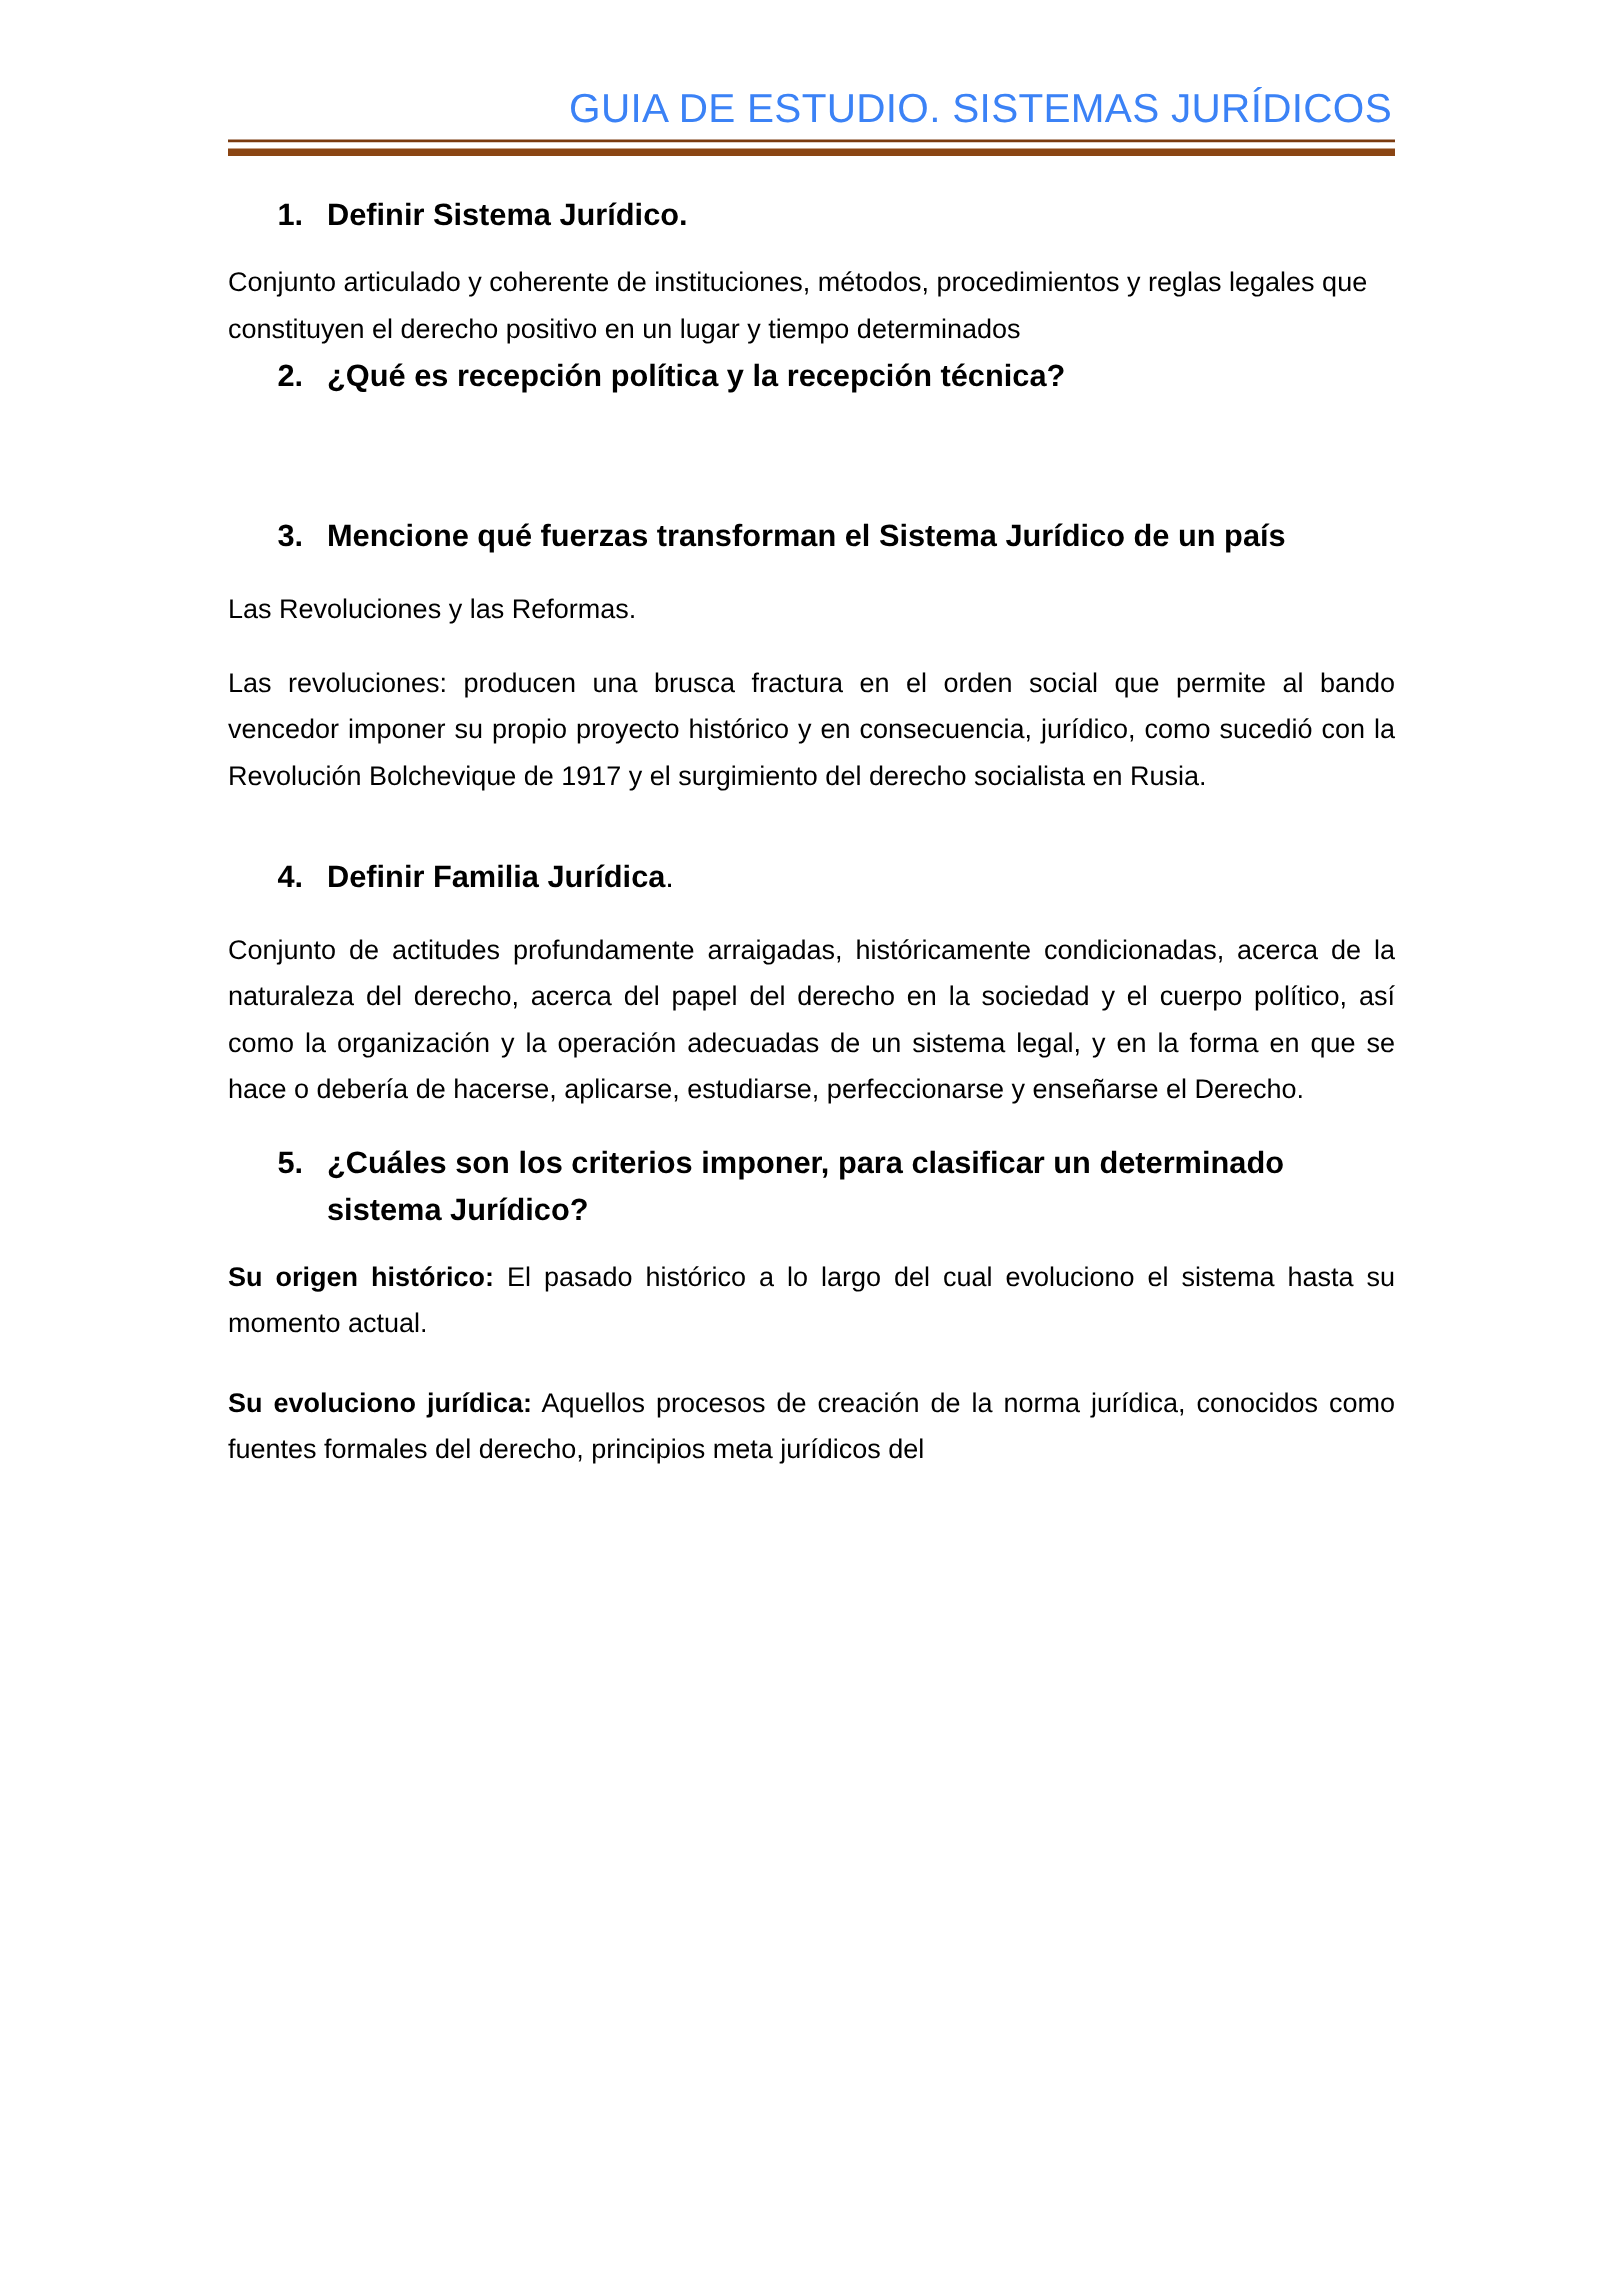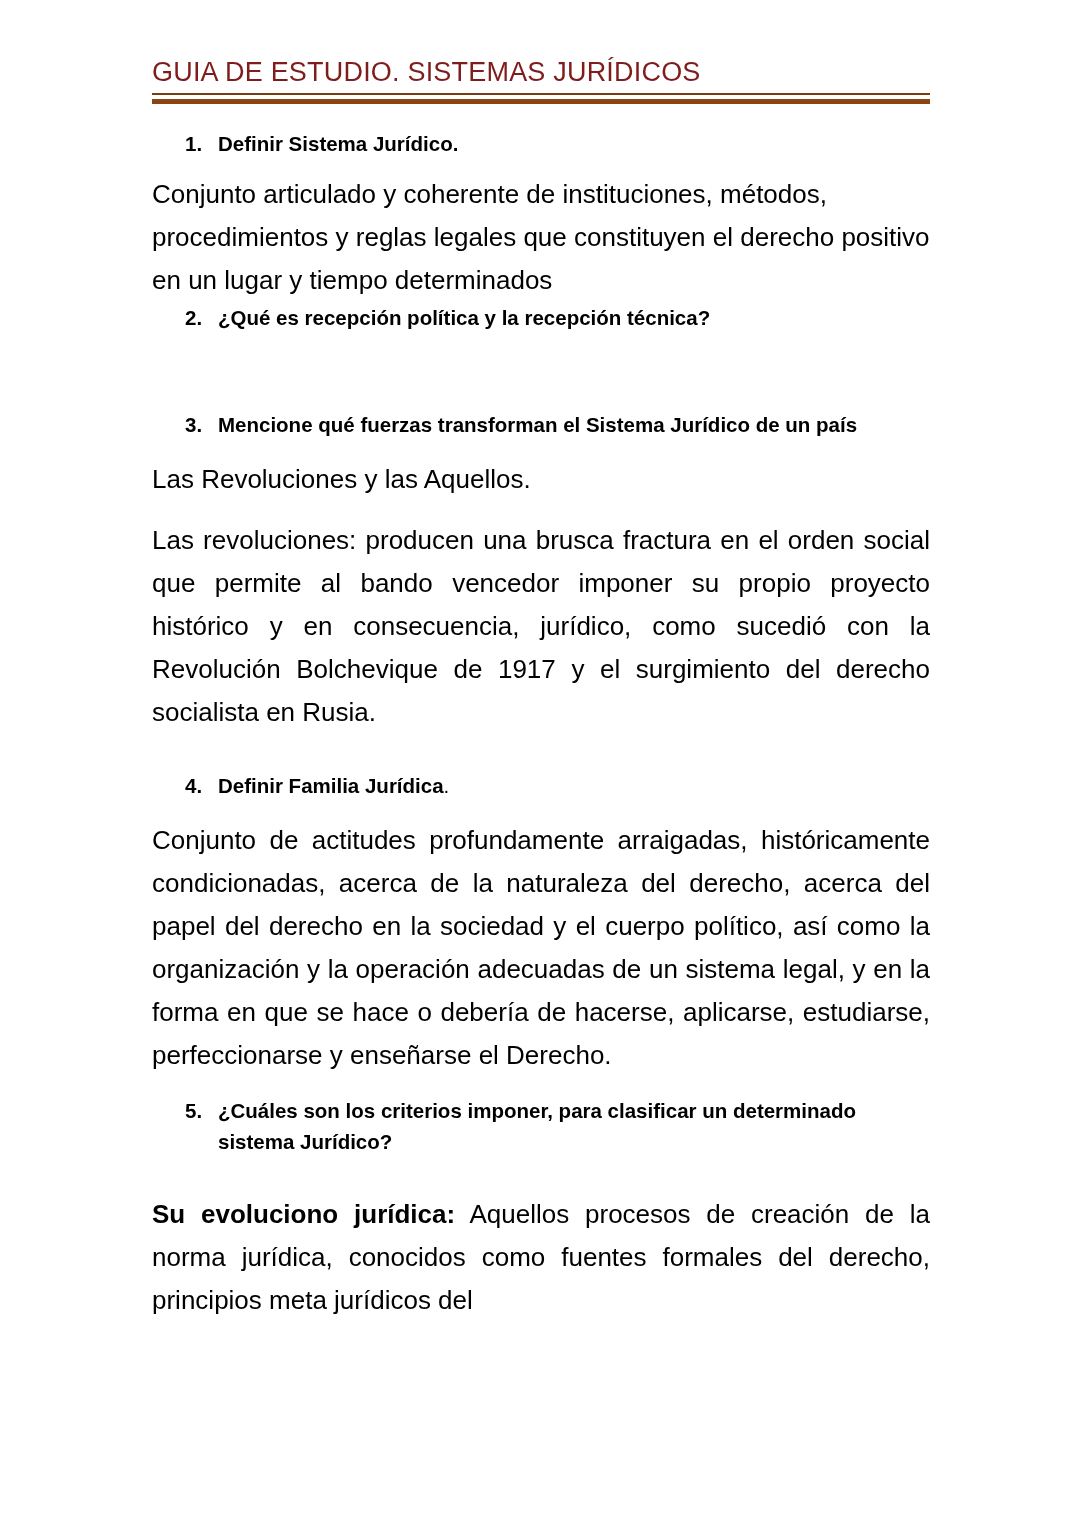--- a/index.html
+++ b/index.html
@@ -21,26 +21,26 @@
     height: 1526px;
     background: #ffffff;
     box-sizing: border-box;
   }
 
   
   .doc-header {
     padding-top: 55px;
   }
   .doc-title {
-    text-align: left;
+    text-align: right;
     font-family: "Liberation Sans", sans-serif;
     font-size: 27px;
     font-weight: 400;
     letter-spacing: 0.2px;
-    color: #7f1d1d;
+    color: #3b82f6;
     line-height: 34px;
     margin: 0 152px 0 152px;
     white-space: nowrap;
   }
   .header-rules {
     margin: 4px 150px 0 152px;
   }
   .rule-thin {
     height: 2px;
     background: #7a3b10;
@@ -84,22 +84,22 @@
   .q-item .q-text {
     flex: 1 1 auto;
     font-weight: bold;
   }
   .q-item .q-text .not-bold {
     font-weight: normal;
   }
 
   p.body {
     margin: 0;
-    font-size: 26px;
-    line-height: 43px;
+    font-size: 18px;
+    line-height: 31px;
     text-align: left;
   }
   p.body.justify {
     text-align: justify;
     text-justify: inter-word;
   }
   p.body .lead {
     font-weight: bold;
   }
   .sp-14 { height: 14px; }
@@ -136,36 +136,37 @@
     </div>
     <div class="sp-36"></div>
     <div class="sp-22"></div>
 
     <div class="sp-18"></div>
     <div class="q-item">
       <span class="q-num">3.</span>
       <span class="q-text">Mencione qué fuerzas transforman el Sistema Jurídico de un país</span>
     </div>
     <div class="sp-18"></div>
-    <p class="body">Las Revoluciones y las Aquellos.</p>
+    <p class="body">Las Revoluciones y las Reformas.</p>
     <div class="sp-18"></div>
     <p class="body justify">Las revoluciones: producen una brusca fractura en el orden social que permite al bando vencedor imponer su propio proyecto histórico y en consecuencia, jurídico, como sucedió con la Revolución Bolchevique de 1917 y el surgimiento del derecho socialista en Rusia.</p>
     <div class="sp-18"></div>
 
     <div class="sp-18"></div>
     <div class="q-item">
       <span class="q-num">4.</span>
       <span class="q-text"><span>Definir Familia Jurídica</span><span class="not-bold">.</span></span>
     </div>
     <div class="sp-18"></div>
     <p class="body justify">Conjunto de actitudes profundamente arraigadas, históricamente condicionadas, acerca de la naturaleza del derecho, acerca del papel del derecho en la sociedad y el cuerpo político, así como la organización y la operación adecuadas de un sistema legal, y en la forma en que se hace o debería de hacerse, aplicarse, estudiarse, perfeccionarse y enseñarse el Derecho.</p>
 
     <div class="sp-18"></div>
     <div class="q-item">
       <span class="q-num">5.</span>
       <span class="q-text">¿Cuáles son los criterios imponer, para clasificar un determinado sistema Jurídico?</span>
     </div>
     <div class="sp-14"></div>
+    <p class="body justify"><span class="lead">Su origen histórico:</span><span> El pasado histórico a lo largo del cual evoluciono el sistema hasta su momento actual.</span></p>
     <div class="sp-22"></div>
     <p class="body justify"><span class="lead">Su evoluciono jurídica:</span><span> Aquellos procesos de creación de la norma jurídica, conocidos como fuentes formales del derecho, principios meta jurídicos del</span></p>
 
   </div>
 </div>
 
 </body></html>

